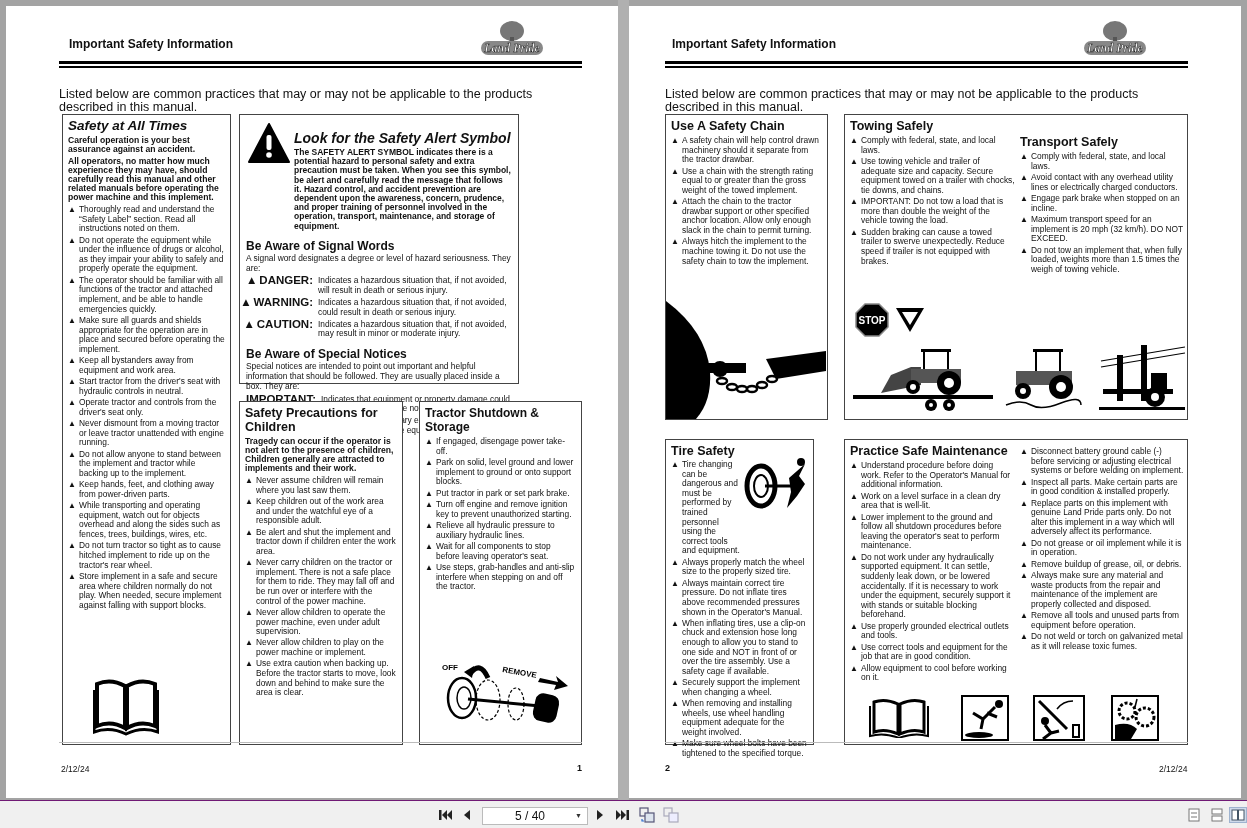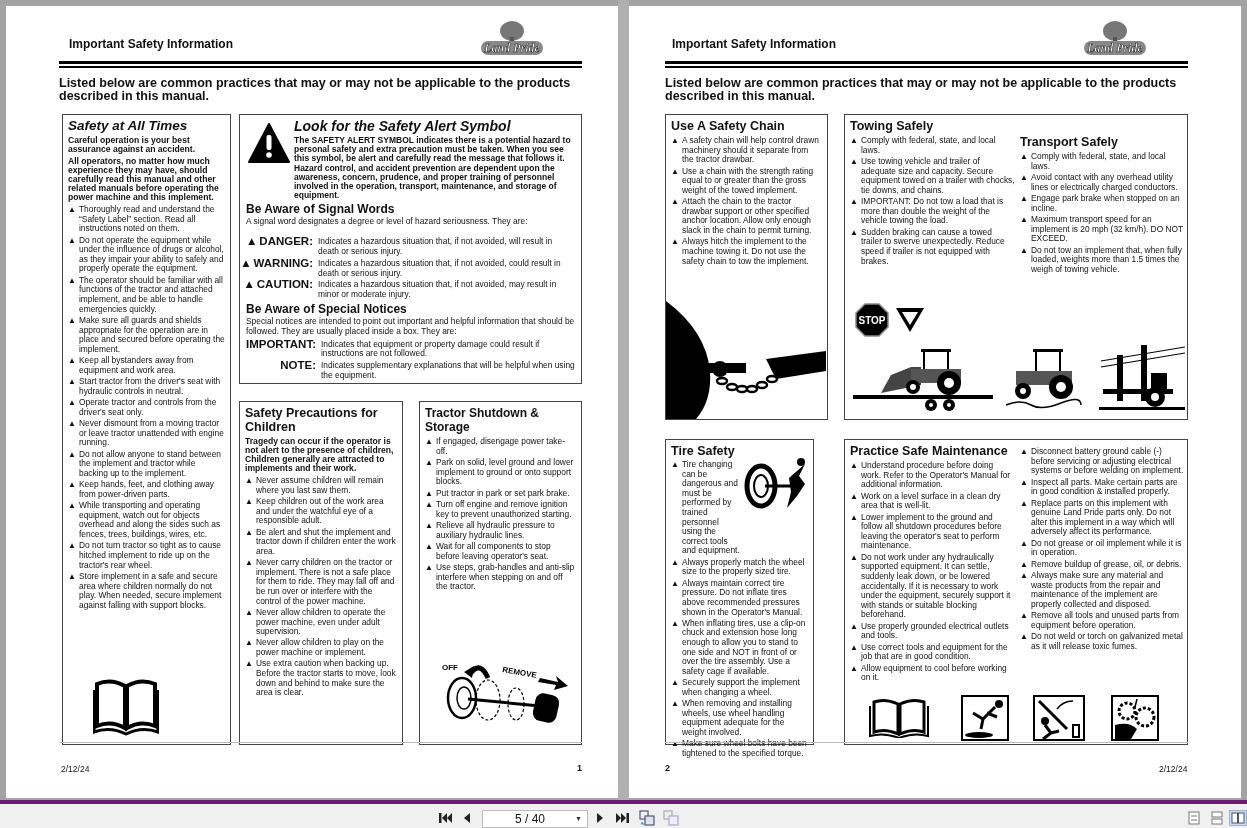--- a/index.html
+++ b/index.html
@@ -5,37 +5,37 @@
   *{box-sizing:border-box;margin:0;padding:0}
   html,body{width:1247px;height:828px;overflow:hidden;background:#9e9e9e;font-family:"Liberation Sans",sans-serif;color:#111}
   .viewer{position:absolute;left:0;top:0;width:1247px;height:800px;background:#a3a3a3}
   .page{position:absolute;top:6px;width:612px;height:792px;background:#fff}
   #page1{left:6px}
   #page2{left:629px}
   .hdr-title{position:absolute;top:31px;font-weight:bold;font-size:12px}
   .hdr-rule1{position:absolute;top:55px;height:3px;background:#000}
   .hdr-rule2{position:absolute;top:60px;height:1.5px;background:#000}
   .logo{position:absolute;top:13px;width:64px;height:40px}
-  .intro{position:absolute;top:71px;font-weight:bold;font-size:12.5px;line-height:12.5px;width:520px}
+  .intro{position:absolute;top:82px;font-weight:normal;font-size:12.5px;line-height:12.5px;width:520px}
   .box{position:absolute;border:1.6px solid #444;background:#fff;padding:4px 5px}
   .box h2{font-size:13.5px;font-weight:bold;margin-bottom:3px;line-height:14px}
   .box h2.it{font-style:italic}
   .lead{font-weight:bold;font-size:8.6px;line-height:9px;margin-bottom:3px}
   ul.bl{list-style:none}
   ul.bl li{position:relative;padding-left:11px;font-size:8.4px;line-height:9.6px;margin-bottom:1.8px}
   ul.bl li::before{content:"▲";position:absolute;left:0;top:0;font-size:8px}
   .footer-rule{position:absolute;top:736px;height:1px;background:#bbb}
   .footer-date{position:absolute;top:758px;font-size:8.5px}
   .footer-num{position:absolute;top:757px;font-size:9px;font-weight:bold}
   .sig-row{display:flex;font-size:8.4px;line-height:9.8px;margin-bottom:2px}
   .sig-word{font-weight:bold;font-size:11.5px;width:72px;text-align:right;padding-right:5px;white-space:nowrap;display:flex;align-items:flex-start;justify-content:flex-end;gap:2px}
   .sig-desc{flex:1}
-  .sub-h{font-size:12px;font-weight:bold;margin:3px 0 1px;line-height:13px}
+  .sub-h{font-size:12px;font-weight:bold;margin:9px 0 1px;line-height:13px}
   .plain{font-size:8.4px;line-height:9.8px}
-  .toolbar{position:absolute;left:0;top:800px;width:1247px;height:28px;background:#f0f0f0;border-top:4px solid #701a75}
+  .toolbar{position:absolute;left:0;top:800px;width:1247px;height:28px;background:#f0f0f0;border-top:1px solid #701a75}
   .tb-btn{position:absolute;top:6px;height:16px;display:flex;align-items:center;justify-content:center;font-size:12px;color:#111;cursor:pointer}
   .page-input{position:absolute;left:482px;top:6px;width:106px;height:18px;background:#fff;border:1px solid #bbb;font-size:12px;display:flex;align-items:center;padding-left:32px}
   .page-input .caret{position:absolute;right:5px;top:4px;font-size:7px;color:#333}
 </style>
 </head>
 <body>
 
 <div class="viewer">
 
   <div class="page" id="page1">
@@ -69,32 +69,32 @@
         <li>Do not turn tractor so tight as to cause hitched implement to ride up on the tractor's rear wheel.</li>
         <li>Store implement in a safe and secure area where children normally do not play. When needed, secure implement against falling with support blocks.</li>
       </ul>
       <svg style="position:absolute;left:30px;bottom:8px" width="66" height="62" viewBox="0 0 66 62">
         <path d="M4 10 L4 52 Q18 46 32 54 L32 12 Q18 4 4 10 Z" fill="none" stroke="#000" stroke-width="4"></path>
         <path d="M62 10 L62 52 Q48 46 34 54 L34 12 Q48 4 62 10 Z" fill="none" stroke="#000" stroke-width="4"></path>
         <path d="M1 16 L1 58 Q17 52 33 60 Q49 52 65 58 L65 16" fill="none" stroke="#000" stroke-width="3"></path>
       </svg>
     </div>
 
-    <div class="box" style="left:233px;top:108px;width:343px;height:270px;padding:4px 6px">
+    <div class="box" style="left:233px;top:108px;width:280px;height:270px;padding:16px 6px">
       <svg style="position:absolute;left:8px;top:7px" width="42" height="42" viewBox="0 0 42 42">
         <path d="M21 2 L41 40 L1 40 Z" fill="#000" stroke="#000" stroke-linejoin="round" stroke-width="2"></path>
         <rect x="18.5" y="13" width="5" height="15" rx="2" fill="#fff"></rect>
         <circle cx="21" cy="33" r="2.8" fill="#fff"></circle>
       </svg>
       <div style="margin-left:48px">
         <h2 class="it" style="font-size:14px">Look for the Safety Alert Symbol</h2>
         <div class="lead" style="font-size:8.5px;line-height:9.2px">The SAFETY ALERT SYMBOL indicates there is a potential hazard to personal safety and extra precaution must be taken. When you see this symbol, be alert and carefully read the message that follows it. Hazard control, and accident prevention are dependent upon the awareness, concern, prudence, and proper training of personnel involved in the operation, transport, maintenance, and storage of equipment.</div>
       </div>
       <div class="sub-h">Be Aware of Signal Words</div>
-      <div class="plain" style="margin-bottom:10px">A signal word designates a degree or level of hazard seriousness. They are:</div>
+      <div class="plain" style="margin-bottom:3px">A signal word designates a degree or level of hazard seriousness. They are:</div>
       <div class="sig-row">
         <div class="sig-word">
             <span>▲</span>
             <span>DANGER:</span>
           </div>
         <div class="sig-desc">Indicates a hazardous situation that, if not avoided, will result in death or serious injury.</div>
       </div>
       <div class="sig-row">
         <div class="sig-word">
             <span>▲</span>

